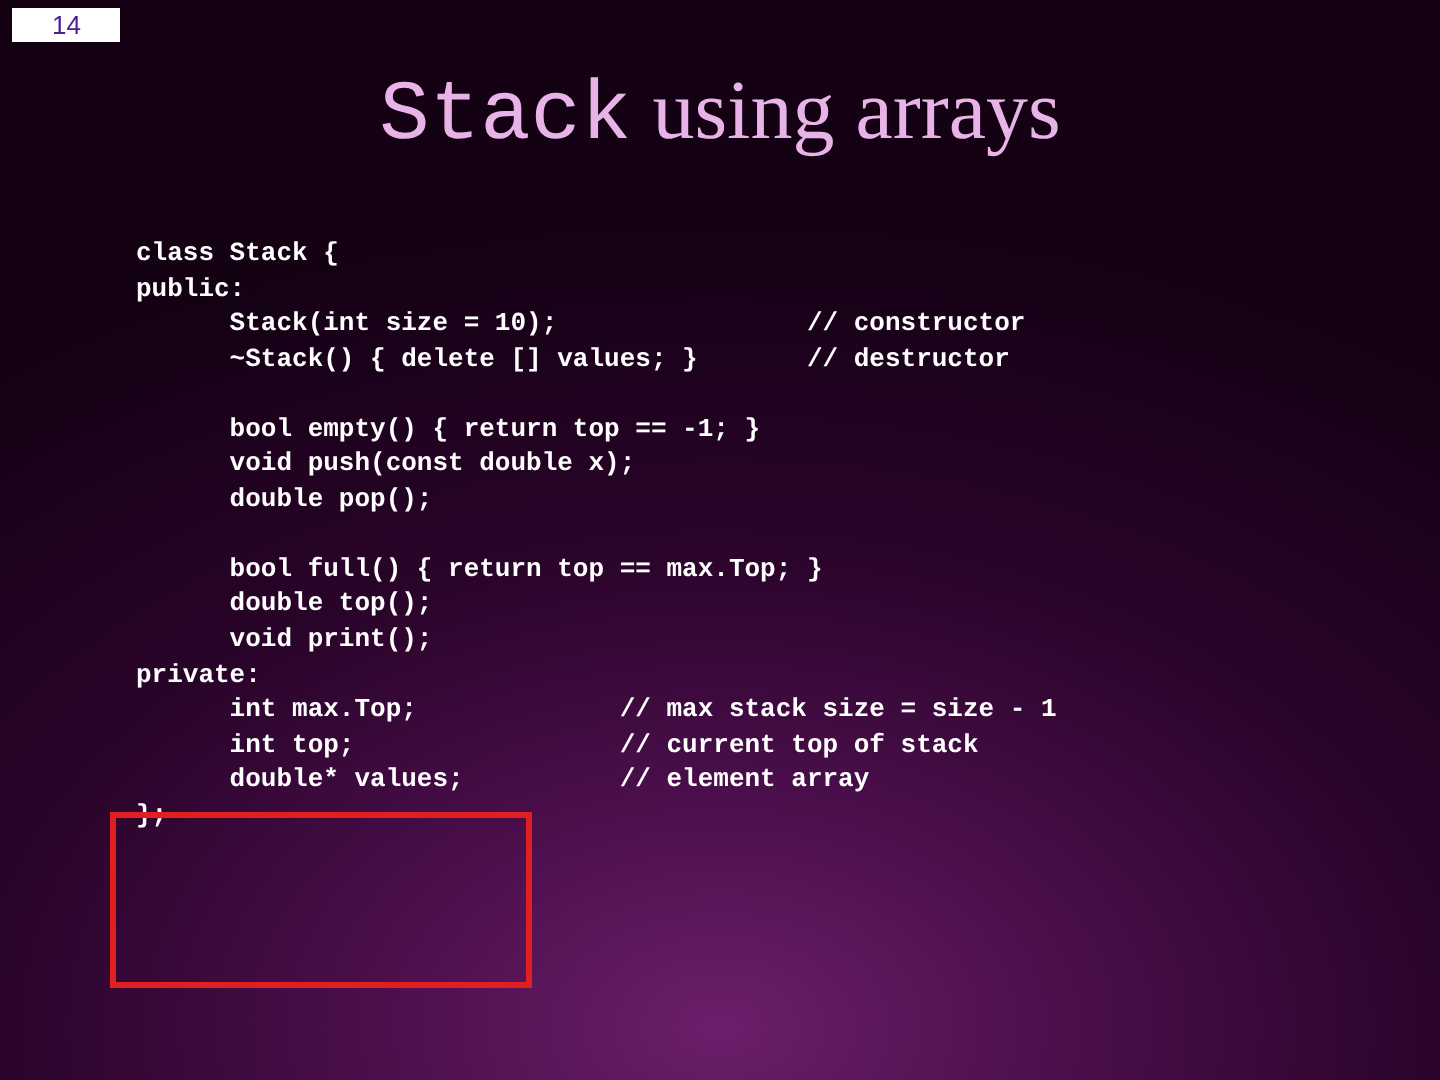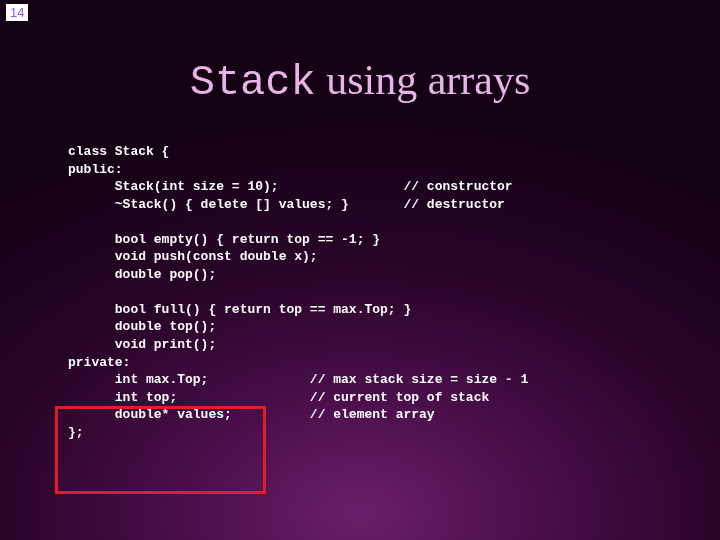--- a/index.html
+++ b/index.html
@@ -13,30 +13,30 @@
     background: radial-gradient(ellipse 600px 400px at 50% 95%, #6a1f6a 0%, #4a0e4a 30%, #2a042a 60%, #140114 100%);
     font-family: Arial, Helvetica, sans-serif;
     color: #fff;
     position: relative;
   }
   .page-number {
     position: absolute;
     top: 4px;
     left: 6px;
     background: #fff;
-    color: #8b5cf6;
+    color: #4c1d95;
     font-size: 13px;
-    padding: 1px 4px;
+    padding: 1px 20px;
     font-family: Arial, sans-serif;
   }
   .title {
     text-align: center;
     font-size: 42px;
     color: #e8b4e8;
-    margin-top: 56px;
+    margin-top: 32px;
     font-family: "Times New Roman", serif;
     font-weight: normal;
   }
   .title .mono {
     font-family: "Courier New", monospace;
   }
   .code-block {
     font-family: "Courier New", monospace;
     font-size: 13px;
     line-height: 1.35;

